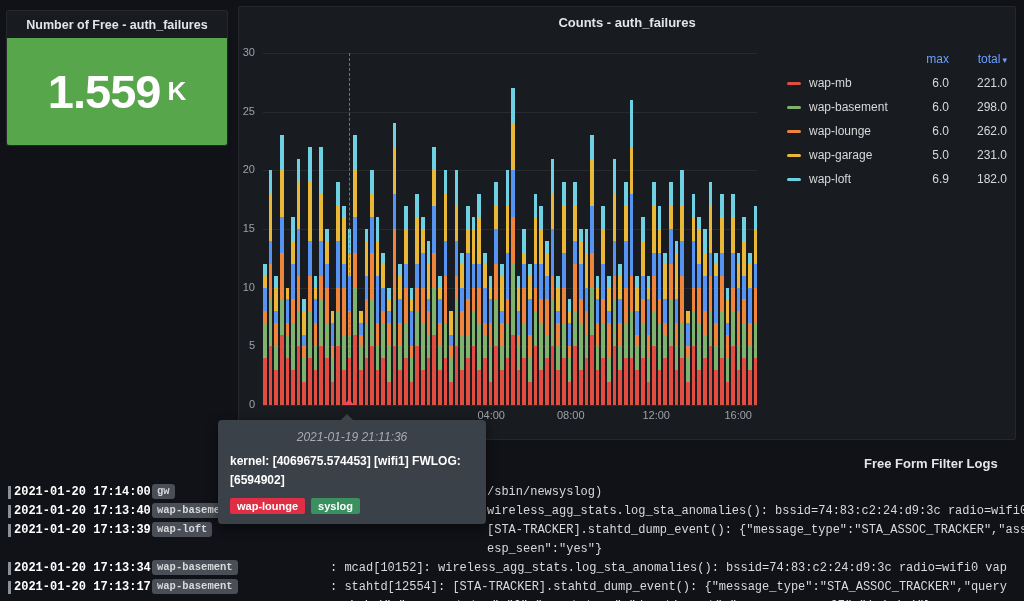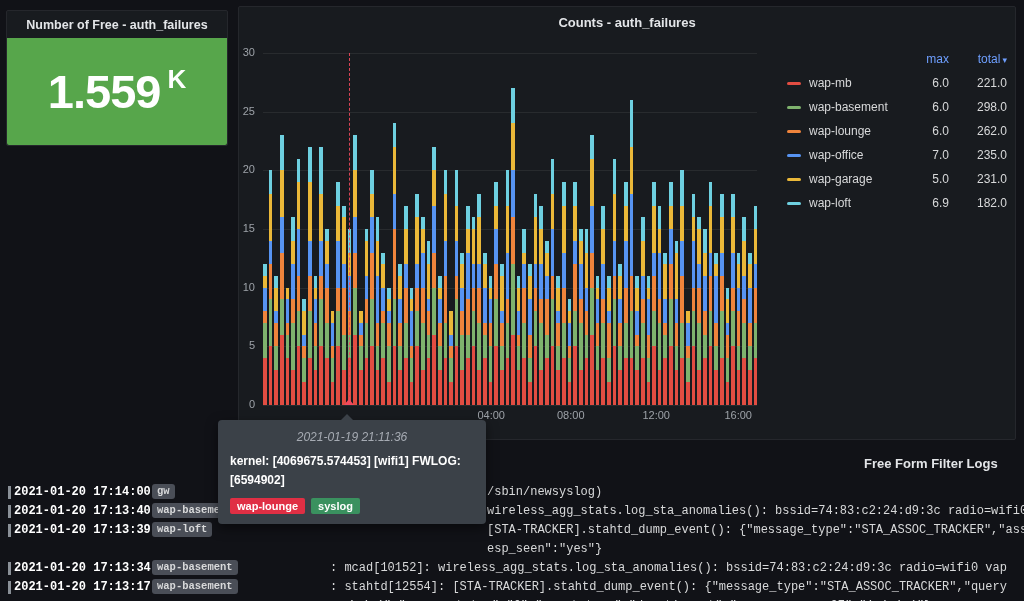--- a/index.html
+++ b/index.html
@@ -9,21 +9,21 @@
     -webkit-font-smoothing:antialiased;
   }
   .panel{position:absolute;background:#181b1f;border:1px solid #25272c;border-radius:2px;box-sizing:border-box;}
 
   
   .stat-panel{left:6px;top:10px;width:222px;height:136px;}
   .panel-header{height:27px;display:flex;align-items:center;justify-content:center;
     font-size:12.5px;font-weight:700;color:#e3e5e8;}
   .stat-body{position:absolute;left:0;right:0;top:27px;bottom:0;border-radius:0 0 2px 2px;
     display:flex;align-items:center;justify-content:center;}
-  .stat-line{display:flex;align-items:flex-start;}
+  .stat-line{display:flex;align-items:center;}
   .stat-value{font-size:47px;font-weight:700;color:#fff;letter-spacing:-1px;}
   .stat-unit{font-size:26px;font-weight:700;color:#fff;margin-left:7px;}
 
   
   .chart-panel{left:238px;top:6px;width:778px;height:434px;}
   .chart-title{position:absolute;top:8px;left:0;right:0;text-align:center;
     font-size:13px;font-weight:700;color:#e3e5e8;}
   .plot{position:absolute;left:24px;top:46px;width:494px;height:352px;}
   .gridline{position:absolute;left:0;right:0;height:1px;background:rgba(255,255,255,.07);}
   .ylabel{position:absolute;left:-38px;width:30px;text-align:right;font-size:11px;color:#9da2a8;}
@@ -830,26 +830,20 @@
           <span class="lg-max-col">6.0</span>
           <span class="lg-total-col">298.0</span>
         </div>
         <div class="lg-row">
           <span class="lg-marker" style="background: rgb(239, 132, 60);"></span>
           <span class="lg-name">wap-lounge</span>
           <span class="lg-max-col">6.0</span>
           <span class="lg-total-col">262.0</span>
         </div>
         <div class="lg-row">
-          <span class="lg-marker" style="background: rgb(87, 148, 242);"></span>
-          <span class="lg-name">wap-office</span>
-          <span class="lg-max-col">7.0</span>
-          <span class="lg-total-col">235.0</span>
-        </div>
-        <div class="lg-row">
           <span class="lg-marker" style="background: rgb(234, 184, 57);"></span>
           <span class="lg-name">wap-garage</span>
           <span class="lg-max-col">5.0</span>
           <span class="lg-total-col">231.0</span>
         </div>
         <div class="lg-row">
           <span class="lg-marker" style="background: rgb(110, 208, 224);"></span>
           <span class="lg-name">wap-loft</span>
           <span class="lg-max-col">6.9</span>
           <span class="lg-total-col">182.0</span>

